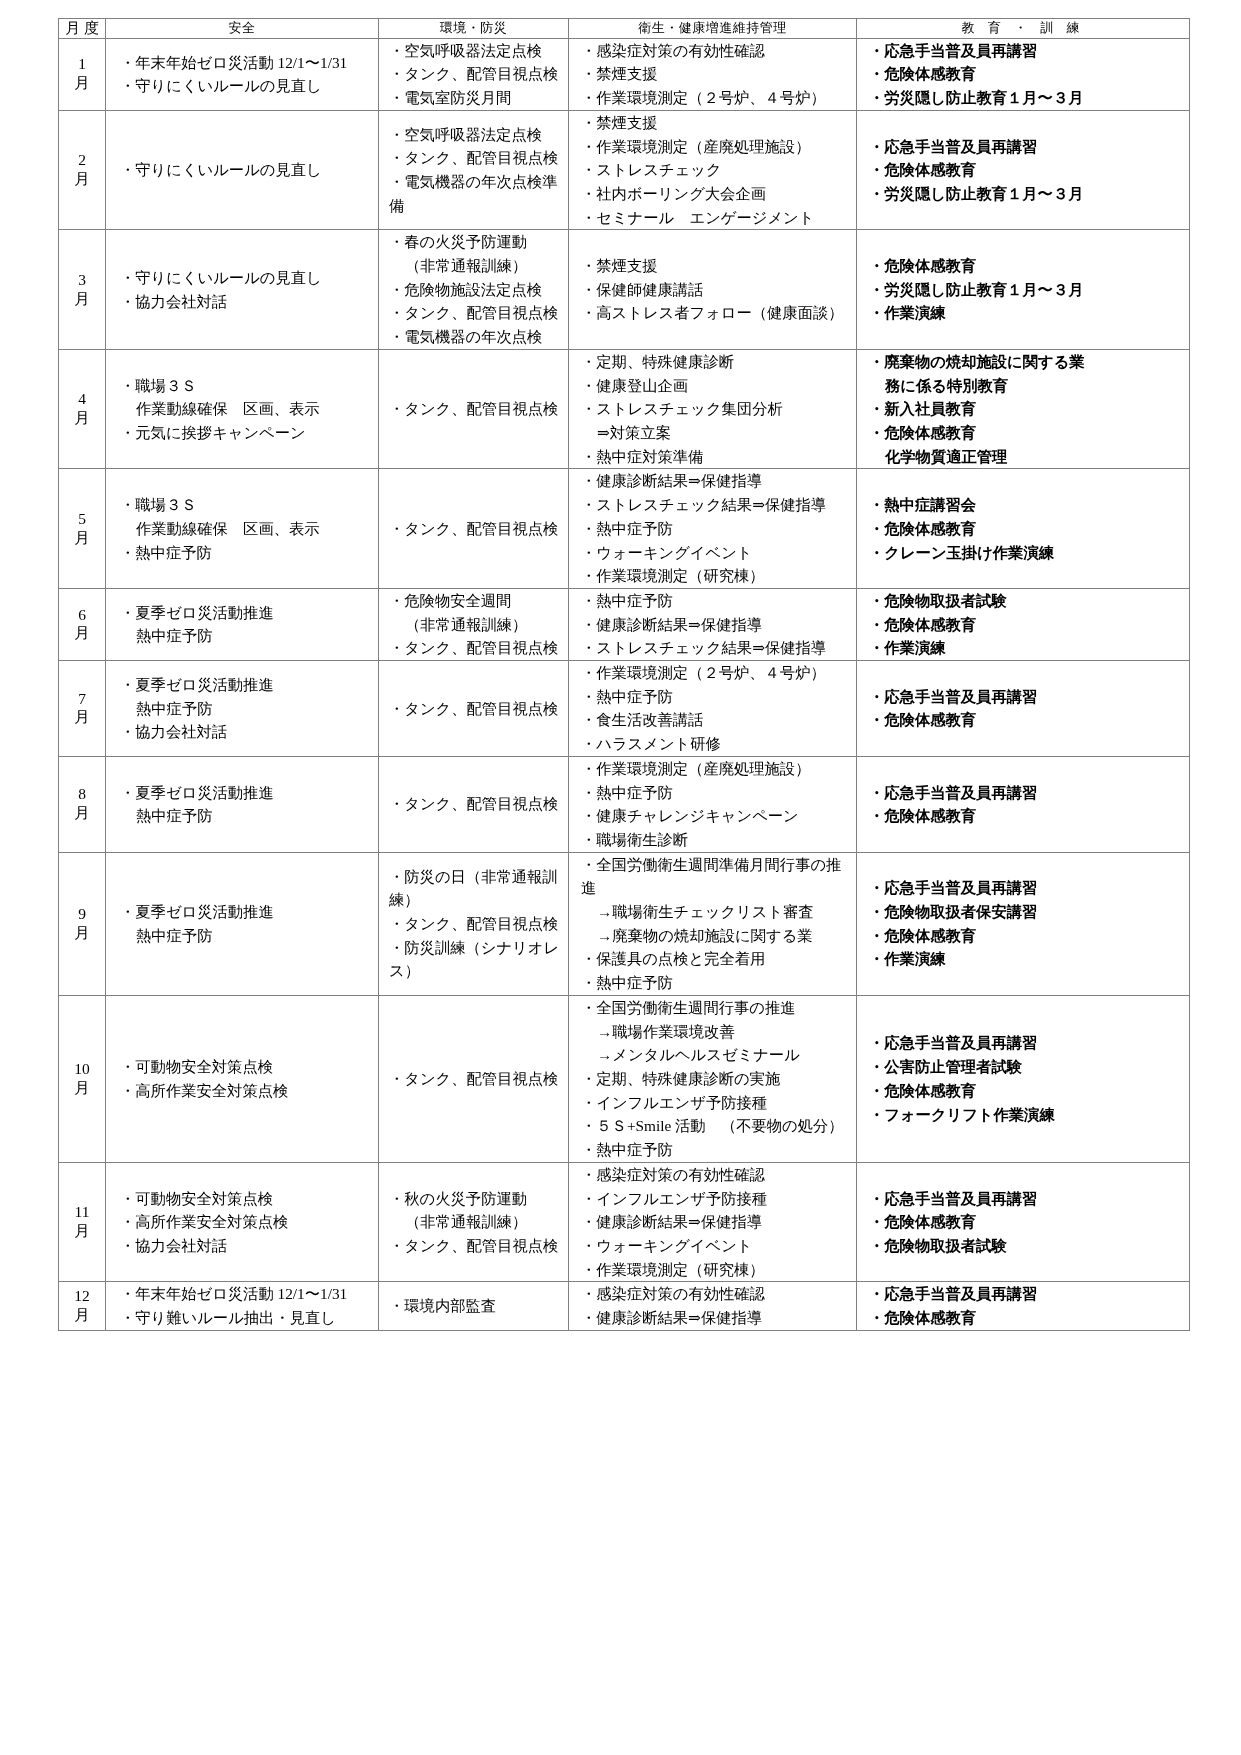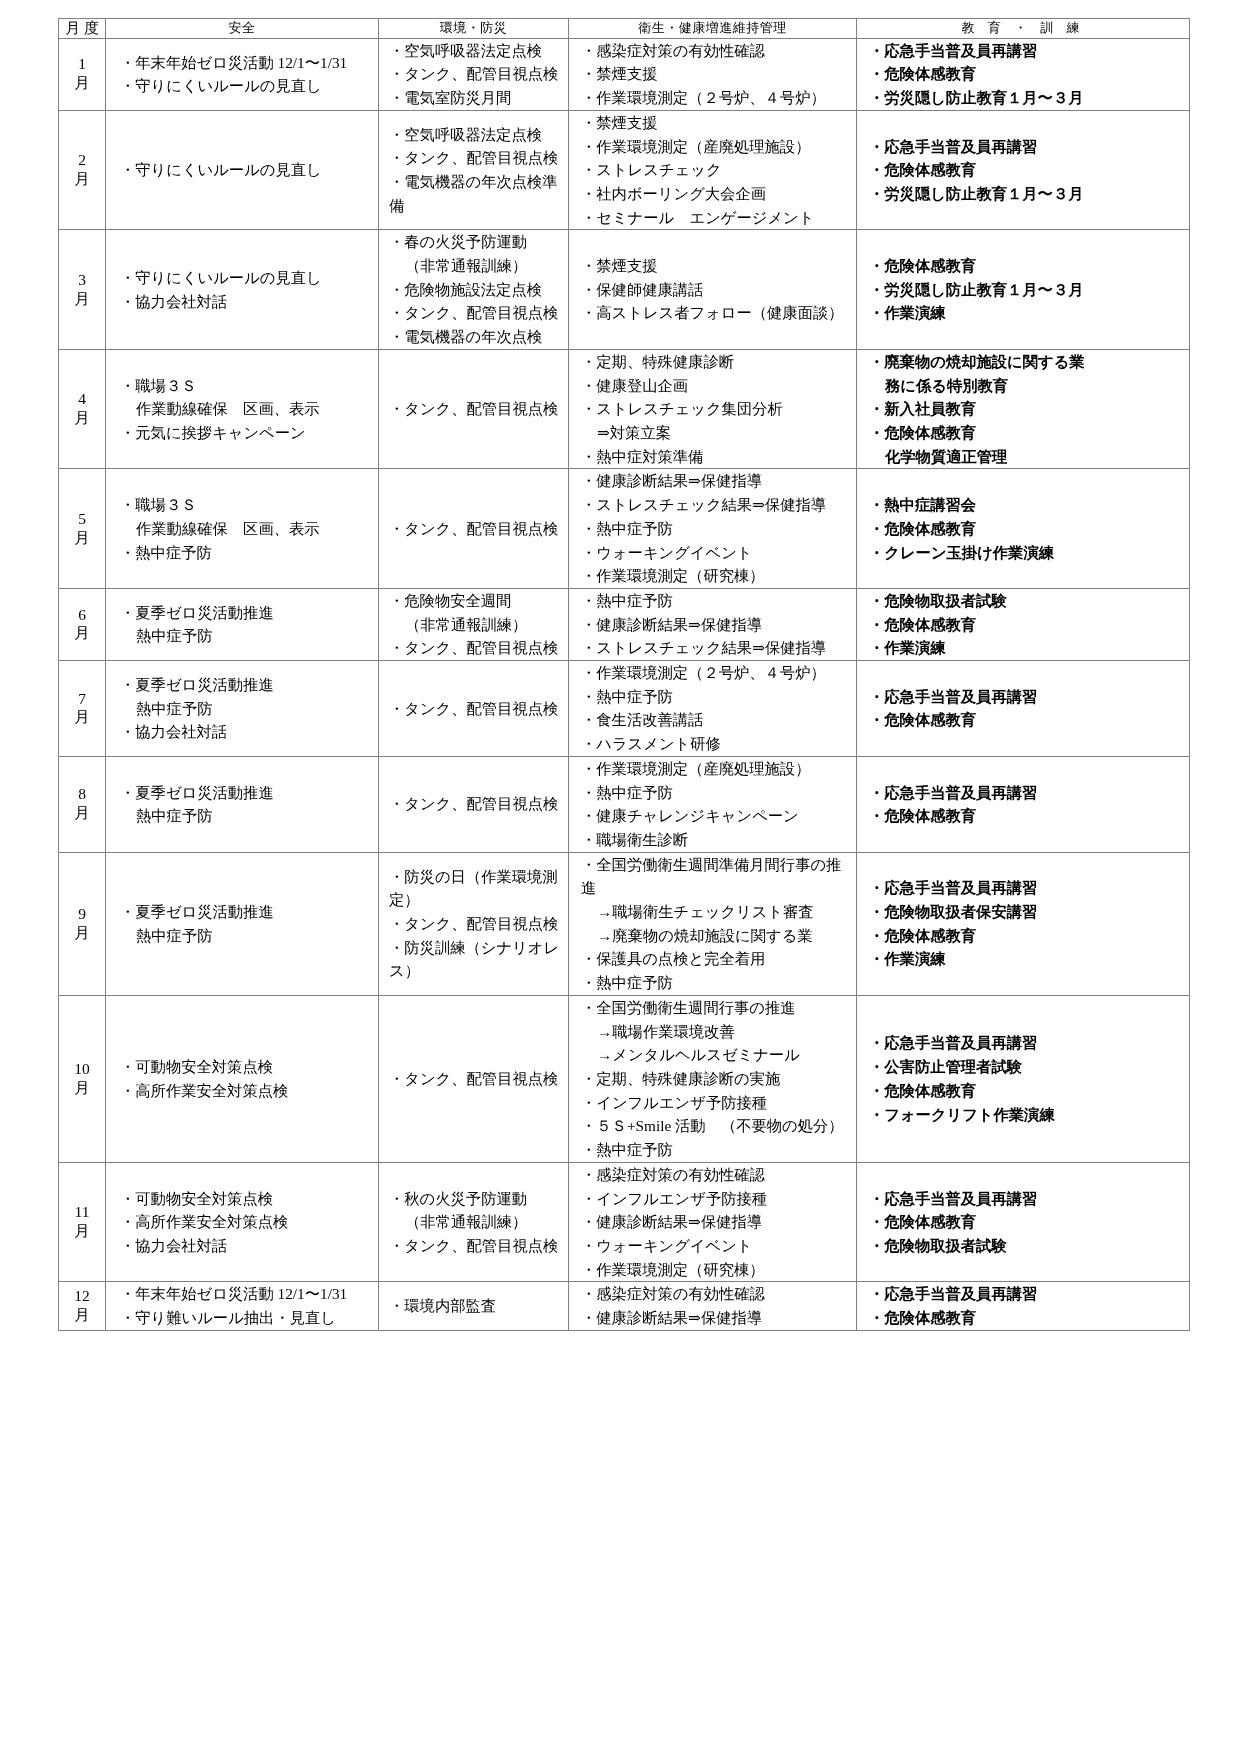--- a/index.html
+++ b/index.html
@@ -392,21 +392,21 @@
             <div>月</div>
           </td>
           <td class="cell safety">
             <ul class="items">
               <li class="bulleted">夏季ゼロ災活動推進</li>
               <li class="cont">熱中症予防</li>
             </ul>
           </td>
           <td class="cell env">
             <ul class="items">
-              <li class="bulleted">防災の日（作業環境測定）</li>
+              <li class="bulleted">防災の日（非常通報訓練）</li>
               <li class="bulleted">タンク、配管目視点検</li>
               <li class="bulleted">防災訓練（シナリオレス）</li>
             </ul>
           </td>
           <td class="cell health">
             <ul class="items">
               <li class="bulleted">全国労働衛生週間準備月間行事の推進</li>
               <li class="arrow">→職場衛生チェックリスト審査</li>
               <li class="arrow">→廃棄物の焼却施設に関する業</li>
               <li class="bulleted">保護具の点検と完全着用</li>

